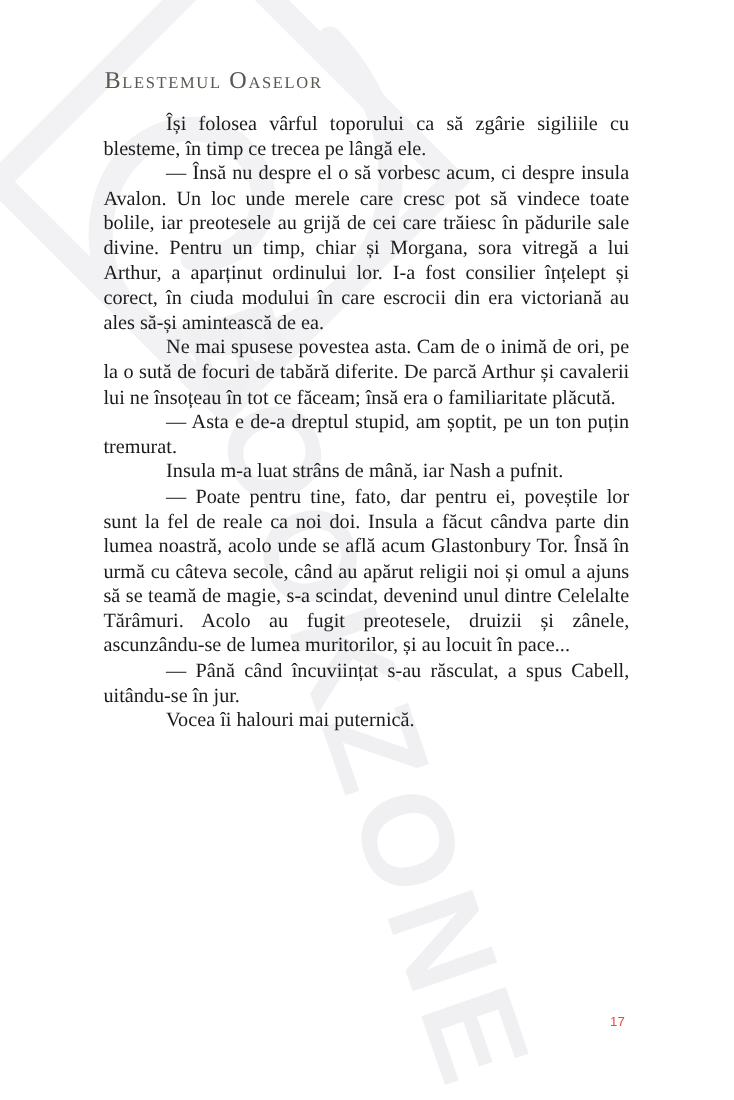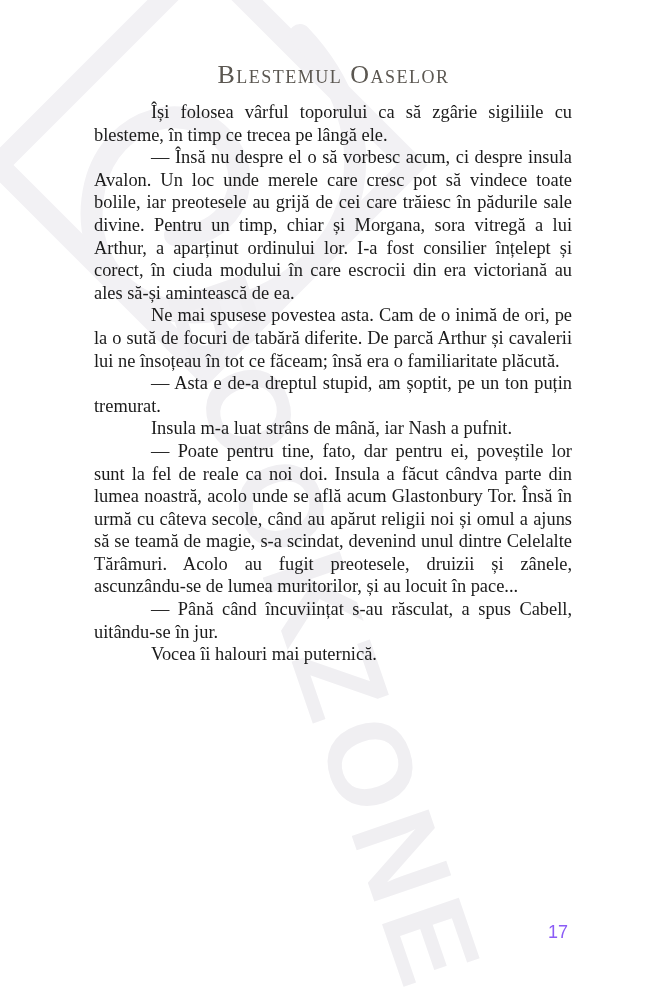--- a/index.html
+++ b/index.html
@@ -42,24 +42,24 @@
     white-space: nowrap;
     user-select: none;
   }
 
   
   .running-header {
     position: absolute;
     top: 60px;
     left: 95px;
     right: 95px;
-    text-align: center;
+    text-align: left;
     z-index: 2;
     font-variant: small-caps;
-    font-size: 26px;
+    font-size: 22px;
     letter-spacing: 1.5px;
     color: #5b5751;
   }
 
   
   .body-text {
     position: absolute;
     top: 101px;
     left: 94px;
     right: 95px;
@@ -75,22 +75,22 @@
     text-indent: 57px;
   }
 
   
   .page-number {
     position: absolute;
     top: 922px;
     right: 99px;
     z-index: 2;
     font-family: "Liberation Sans", "DejaVu Sans", sans-serif;
-    font-size: 18px;
-    color: #8b5cf6;
+    font-size: 12px;
+    color: #ef4444;
   }
 </style>
 </head>
 <body>
 
 <div class="page">
 
   <div class="wm-layer">
     <svg class="wm-logo" width="470" height="470" viewBox="0 0 470 470">
       <g fill="none" stroke="#f2f1f4" stroke-width="22" stroke-linecap="round">

